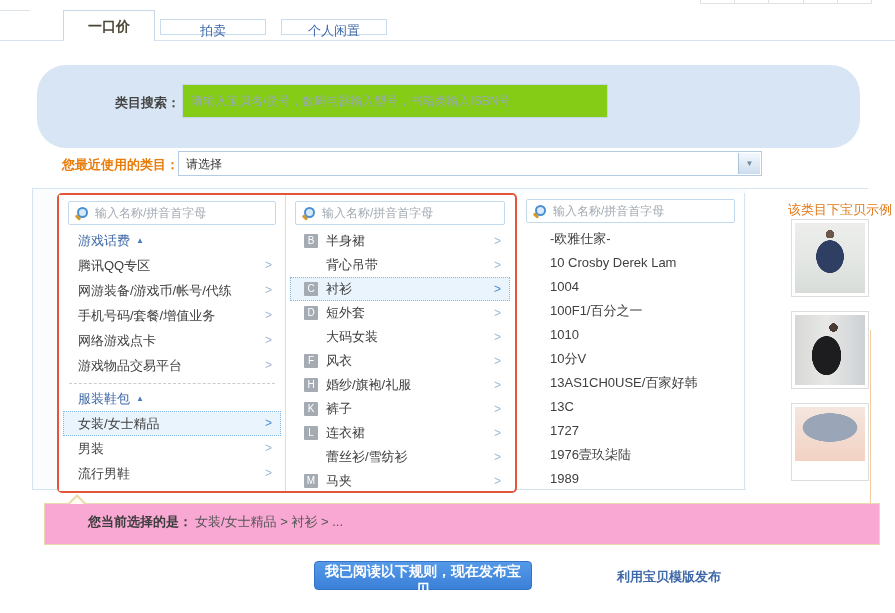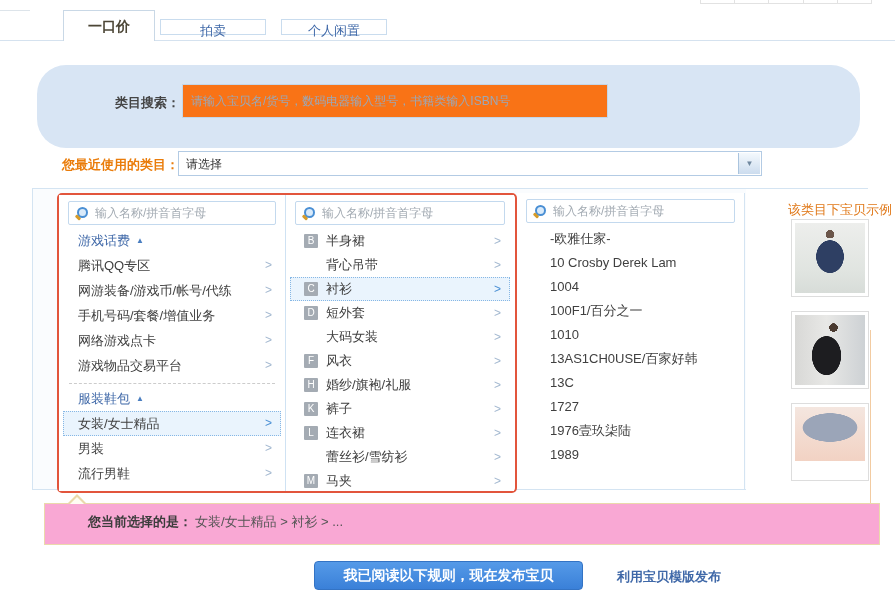--- a/index.html
+++ b/index.html
@@ -16,21 +16,21 @@
   .tab-baseline{position:absolute;left:0;top:40px;width:895px;border-top:1px solid #d5e2ef;}
   .tab{position:absolute;text-align:center;background:#fff;cursor:pointer;box-sizing:border-box;}
   .tab-active{left:55px;top:10px;width:92px;height:31px;line-height:31px;border:1px solid #c9d8e6;border-bottom:none;z-index:3;font-size:14px;font-weight:bold;color:#4c4636;margin-left:8px;}
   .tab-plain{top:19px;width:106px;height:16px;line-height:22px;border:1px solid #c9dcee;z-index:2;font-size:13px;color:#3f68a8;}
   .tab-2{left:160px;}
   .tab-3{left:281px;}
 
   
   .search-panel{position:absolute;left:37px;top:65px;width:823px;height:83px;background:#d8e5f4;border-radius:29px;}
   .search-label{position:absolute;left:78px;top:29px;font-size:13px;font-weight:bold;color:#444;}
-  .search-input{position:absolute;left:145px;top:19px;width:426px;height:28px;box-sizing:border-box;border:1px solid #c4d6e8;background:#f97316;font-size:12px;color:#444;padding:16px 8px;font-family:inherit;}
+  .search-input{position:absolute;left:145px;top:19px;width:426px;height:28px;box-sizing:border-box;border:1px solid #c4d6e8;background:#84cc16;font-size:12px;color:#444;padding:16px 8px;font-family:inherit;}
   .search-input::placeholder{color:#9aa8b8;}
   .search-btn{position:absolute;left:588px;top:18px;width:93px;height:30px;border:1px solid #3d7fc8;border-radius:3px;background:linear-gradient(#5b9fe6,#3e86d6);color:#fff;font-size:13px;font-weight:bold;cursor:pointer;font-family:inherit;}
 
   
   .recent-label{position:absolute;left:62px;top:156px;font-size:13px;font-weight:bold;color:#ea7c0a;}
   .recent-select{position:absolute;left:178px;top:151px;width:584px;height:25px;box-sizing:border-box;border:1px solid #b3cbe4;background:#fff;cursor:pointer;}
   .recent-value{position:absolute;left:7px;top:4px;font-size:12px;color:#333;}
   .dd-btn{position:absolute;right:1px;top:1px;width:21px;height:21px;background:linear-gradient(#f4f9fd,#ccdcee);border-left:1px solid #aac4de;text-align:center;line-height:21px;font-size:8px;color:#70889f;cursor:pointer;}
 
   
@@ -76,21 +76,21 @@
   .tan-line{position:absolute;left:870px;top:330px;height:207px;border-left:1px solid #f2cba1;}
 
   
   .selbar{position:absolute;left:44px;top:503px;width:836px;height:42px;box-sizing:border-box;border:1px solid #ead9ab;background:#f9a8d4;}
   .notch-outer{position:absolute;left:68px;top:494px;width:0;height:0;border:9px solid transparent;border-bottom:9px solid #ead9ab;border-top:none;}
   .notch-inner{position:absolute;left:70px;top:497px;width:0;height:0;border:7px solid transparent;border-bottom:7px solid #fffdf3;border-top:none;z-index:2;}
   .sel-label{position:absolute;left:43px;top:9px;font-size:13px;font-weight:bold;color:#3c3c3c;}
   .sel-path{position:absolute;left:150px;top:9px;font-size:13px;color:#555;}
 
   
-  .publish-btn{position:absolute;left:314px;top:561px;width:269px;height:29px;border:1px solid #3373c4;border-radius:4px;background:linear-gradient(#559ae8,#3a80d8);color:#fff;font-size:14px;font-weight:bold;cursor:pointer;font-family:inherit;}
+  .publish-btn{position:absolute;left:314px;top:561px;width:218px;height:29px;border:1px solid #3373c4;border-radius:4px;background:linear-gradient(#559ae8,#3a80d8);color:#fff;font-size:14px;font-weight:bold;cursor:pointer;font-family:inherit;}
   .template-link{position:absolute;left:617px;top:568px;font-size:13px;color:#3f68a8;text-decoration:none;cursor:pointer;font-weight:bold;}
 </style>
 </head>
 <body>
 
 <div id="canvas">
 
   <div class="crop-line-left"></div>
   <div class="crop-strip">
     <span></span>
@@ -164,20 +164,21 @@
       <div class="filter-wrap">
         <span class="mag"></span>
         <input class="filter-input" type="text" placeholder="输入名称/拼音首字母" style="">
       </div>
       <div id="list-3">
           <div class="row item"><span class="label">-欧雅仕家-</span></div>
           <div class="row item"><span class="label">10 Crosby Derek Lam</span></div>
           <div class="row item"><span class="label">1004</span></div>
           <div class="row item"><span class="label">100F1/百分之一</span></div>
           <div class="row item"><span class="label">1010</span></div>
+          <div class="row item"><span class="label">10分V</span></div>
           <div class="row item"><span class="label">13AS1CH0USE/百家好韩</span></div>
           <div class="row item"><span class="label">13C</span></div>
           <div class="row item"><span class="label">1727</span></div>
           <div class="row item"><span class="label">1976壹玖柒陆</span></div>
           <div class="row item"><span class="label">1989</span></div>
         </div>
     </div>
     <div class="preview">
       <div class="preview-title">该类目下宝贝示例</div>
       <div class="thumb thumb-1" title="model-navy-sweater-plaid-shirt">

